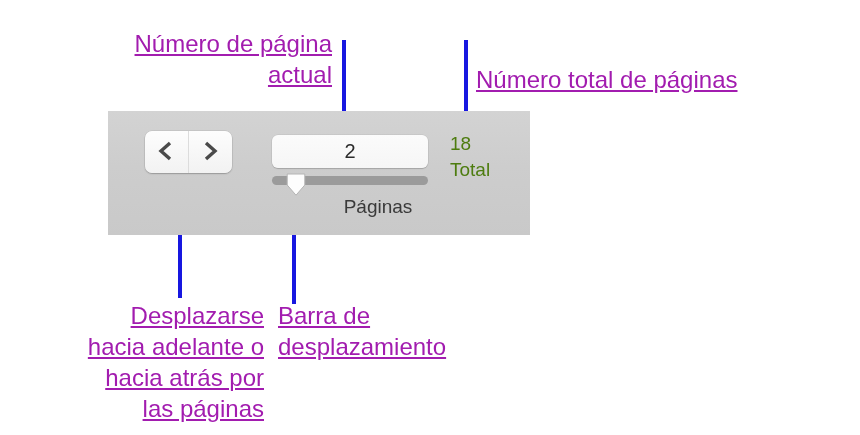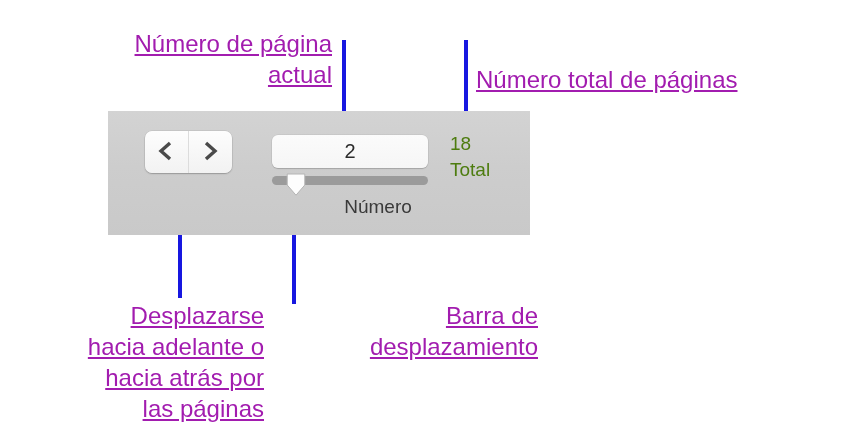--- a/index.html
+++ b/index.html
@@ -42,21 +42,21 @@
   #callout-nav-buttons {
     left: 14px;
     top: 300px;
     width: 250px;
     text-align: right;
   }
   #callout-scrollbar {
     left: 278px;
     top: 300px;
     width: 260px;
-    text-align: right;
+    text-align: left;
   }
 
   
   .leader {
     position: absolute;
     background: #1717e0;
   }
   .leader-v { width: 4px; }
   .leader-h { height: 4px; }
 
@@ -216,18 +216,18 @@
 
 <div id="page-slider">
   <div id="page-slider-track"></div>
   <div id="page-slider-thumb">
     <svg width="24" height="25" viewBox="0 0 24 25" aria-hidden="true">
       <path d="M3.2,2.0 L20.8,2.0 L20.8,13.0 L12.0,23.2 L3.2,13.0 Z" fill="#FDFDFD" stroke="#b4b4b4" stroke-width="1"></path>
     </svg>
   </div>
 </div>
 
-<div id="pages-label">Número</div>
+<div id="pages-label">Páginas</div>
 
 <div id="total-pages-block">
   <span id="total-pages-count">18</span>
   <span id="total-pages-word">Total</span>
 </div>
 
 </body></html>

